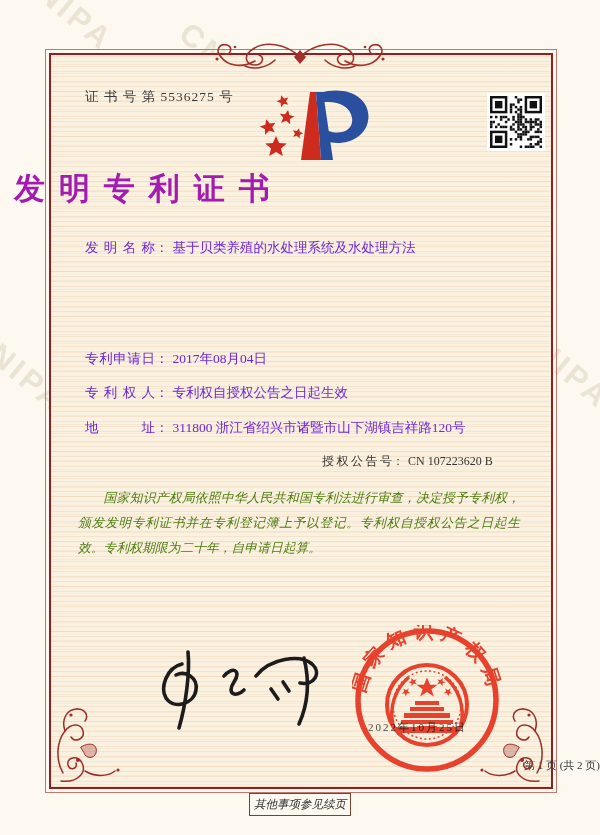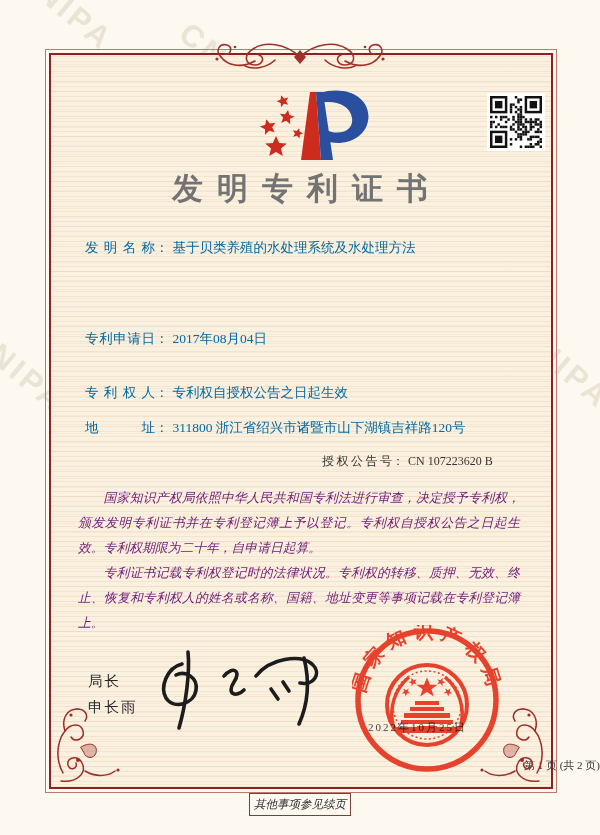--- a/index.html
+++ b/index.html
@@ -26,32 +26,32 @@
       repeating-linear-gradient(0deg, rgba(214,158,106,0.17) 0 1px, rgba(0,0,0,0) 1px 5px),
       repeating-linear-gradient(0deg, rgba(0,0,0,0) 0 2px, rgba(243,224,195,0.45) 2px 3px, rgba(0,0,0,0) 3px 9px),
       #faf1e1;
   }
   .frame::after{
     content:"";position:absolute;inset:-6px;border:1px solid #bd7a6c;pointer-events:none;
   }
   .content{position:absolute;inset:0;z-index:3;}
   .certno{position:absolute;left:85px;top:88px;font-size:13.5px;letter-spacing:1px;color:#3a3a3a;}
   .title{
-    position:absolute;left:0;top:168px;width:600px;text-align:center;
-    font-size:31px;font-weight:bold;letter-spacing:0.45em;text-indent:0.45em;color:#737373;
+    position:absolute;left:0;top:168px;width:600px;text-align:left;
+    font-size:31px;font-weight:bold;letter-spacing:0.45em;text-indent:0.45em;color:#a21caf;
   }
   .logo{position:absolute;left:246px;top:86px;}
   .qr{position:absolute;left:487px;top:93px;width:58px;height:58px;background:#fff;padding:3px;box-sizing:border-box;}
-  .frow{position:absolute;left:85px;font-size:13.5px;white-space:nowrap;color:#0369a1;}
+  .frow{position:absolute;left:85px;font-size:13.5px;white-space:nowrap;color:#6d28d9;}
   .flabel{display:inline-block;width:70px;text-align:justify;text-align-last:justify;vertical-align:top;}
   .fvalue{margin-left:4px;}
   .frow2{position:absolute;left:322px;font-size:12px;white-space:nowrap;color:#333;}
   .bodytext{
     position:absolute;left:78px;top:486px;width:442px;
-    font-size:12.8px;line-height:25px;font-style:italic;color:#701a75;
+    font-size:12.8px;line-height:25px;font-style:italic;color:#4d7c0f;
     text-align:justify;
   }
   .bodytext p{margin:0;text-indent:2em;}
   .officer{
     position:absolute;left:88px;top:668px;
     font-family:"Liberation Sans","DejaVu Sans",sans-serif;
     font-size:14.5px;letter-spacing:2px;color:#2a2a2a;line-height:26px;
   }
   .sig{position:absolute;left:152px;top:642px;}
   .sealdate{
@@ -117,20 +117,21 @@
       <path d="M30,46 C40,40 47,44 45,52 C43,58 35,58 33,52 Z" fill="rgba(156,45,40,0.30)" stroke-width="1"></path>
       <path d="M34,70 C44,76 56,76 64,70"></path>
       <circle cx="27" cy="59" r="2" fill="#9c2d28" stroke="none"></circle>
       <circle cx="20" cy="14" r="1.6" fill="#9c2d28" stroke="none"></circle>
       <circle cx="67" cy="69" r="1.6" fill="#9c2d28" stroke="none"></circle>
     </g>
   </svg>
 
   <div class="content">
 
+    <div class="certno">证 书 号 第 5536275 号</div>
 
     <svg class="logo" width="128" height="80" viewBox="0 0 128 80">
       <g fill="#ce2b1f">
         <path d="M30,50 l3.2,6.9 7.6,0.6 -5.8,5 1.8,7.4 -6.8,-4 -6.8,4 1.8,-7.4 -5.8,-5 7.6,-0.6 Z"></path>
         <path d="M22,33 l2.4,5.1 5.6,0.5 -4.3,3.7 1.3,5.5 -5,-3 -5,3 1.3,-5.5 -4.3,-3.7 5.6,-0.5 Z" transform="rotate(-14 22 40)"></path>
         <path d="M41,24 l2.2,4.7 5.2,0.4 -4,3.4 1.2,5.1 -4.6,-2.7 -4.6,2.7 1.2,-5.1 -4,-3.4 5.2,-0.4 Z" transform="rotate(10 41 30)"></path>
         <path d="M37,9 l1.8,3.9 4.3,0.4 -3.3,2.8 1,4.2 -3.8,-2.3 -3.8,2.3 1,-4.2 -3.3,-2.8 4.3,-0.4 Z" transform="rotate(-18 37 15)"></path>
         <path d="M52,42 l1.6,3.4 3.8,0.3 -2.9,2.5 0.9,3.7 -3.4,-2 -3.4,2 0.9,-3.7 -2.9,-2.5 3.8,-0.3 Z" transform="rotate(16 52 46)"></path>
         <polygon points="64,6 70,6 75,74 55,74"></polygon>
       </g>
@@ -262,42 +263,37 @@
         <rect x="16" y="20" width="1" height="1" fill="#111"></rect>
         <rect x="17" y="20" width="1" height="1" fill="#111"></rect>
         <rect x="20" y="20" width="1" height="1" fill="#111"></rect>
       </svg>
 
     <div class="title">发明专利证书</div>
 
     <div class="frow" style="top:239px">
       <span class="flabel">发明名称</span><span>：</span><span class="fvalue">基于贝类养殖的水处理系统及水处理方法</span>
     </div>
-    <div class="frow" style="top:330px">
+    <div class="frow" style="top:350px">
       <span class="flabel">专利申请日</span><span>：</span><span class="fvalue">2017年08月04日</span>
     </div>
     <div class="frow" style="top:384px">
       <span class="flabel">专利权人</span><span>：</span><span class="fvalue">专利权自授权公告之日起生效</span>
     </div>
     <div class="frow" style="top:419px">
       <span class="flabel">地址</span><span>：</span><span class="fvalue">311800 浙江省绍兴市诸暨市山下湖镇吉祥路120号</span>
     </div>
     <div class="frow2" style="top:453px">
       <span class="flabel">授权公告号</span><span>：</span><span class="fvalue">CN 107223620 B</span>
     </div>
 
     <div class="bodytext">
       <p>国家知识产权局依照中华人民共和国专利法进行审查，决定授予专利权，颁发发明专利证书并在专利登记簿上予以登记。专利权自授权公告之日起生效。专利权期限为二十年，自申请日起算。</p>
-      <p>专利证书记载专利权登记时的法律状况。专利权的转移、质押、无效、终止、恢复和专利权人的姓名或名称、国籍、地址变更等事项记载在专利登记簿上。</p>
-    </div>
-
-    <div class="officer">
-      <div>局长</div>
-      <div>申长雨</div>
-    </div>
+    </div>
+
 
     <svg class="sig" width="175" height="92" viewBox="0 0 175 92">
       <g stroke="#1c1c1c" stroke-width="3.6" fill="none" stroke-linecap="round">
         <path d="M30,22 C14,26 8,46 14,56 C22,68 42,62 44,48 C46,36 34,28 24,33"></path>
         <path d="M36,10 C38,30 34,62 27,86"></path>
         <path d="M72,34 C80,24 90,28 82,40 C74,52 84,56 92,48"></path>
         <path d="M104,34 C118,16 148,12 160,22 C170,31 162,44 148,41"></path>
         <path d="M152,16 C158,40 156,62 147,82"></path>
         <path d="M119,47 l7,10"></path>
         <path d="M131,40 l6,9"></path>

